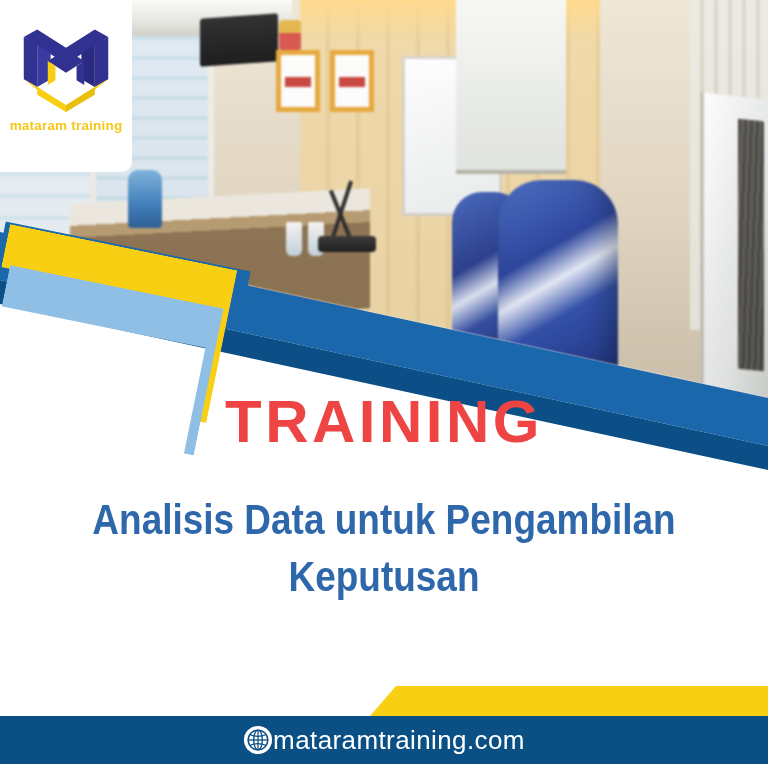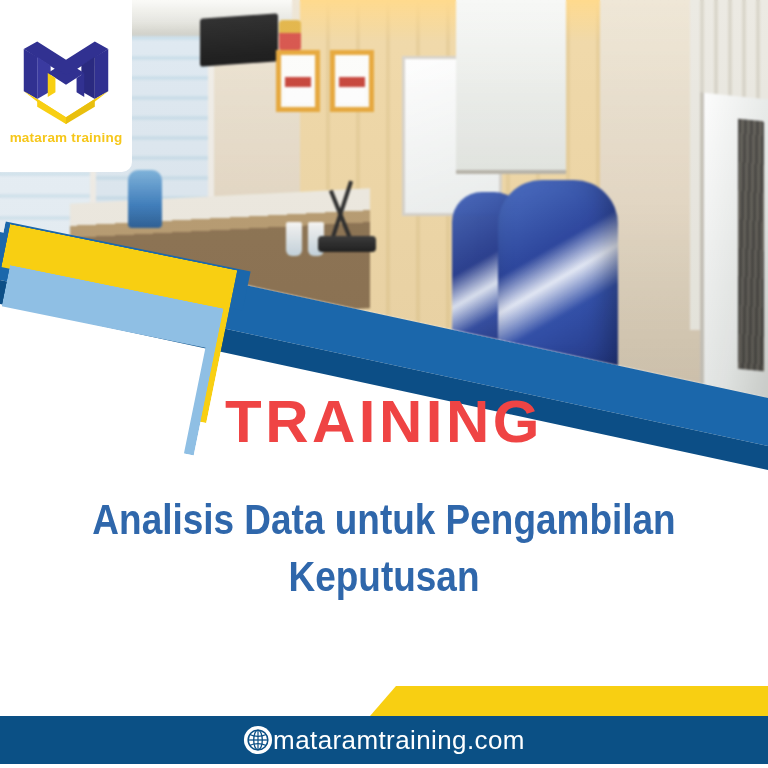--- a/index.html
+++ b/index.html
@@ -228,21 +228,21 @@
   .logo-badge {
     position: absolute;
     left: 0; top: 0;
     width: 132px; height: 172px;
     background: #ffffff;
     border-radius: 0 0 10px 0;
     display: flex;
     flex-direction: column;
     align-items: center;
     justify-content: flex-start;
-    padding-top: 28px;
+    padding-top: 16px;
     box-sizing: border-box;
     z-index: 6;
   }
   .logo-mark { width: 96px; height: 96px; display: block; }
   .logo-word {
     margin-top: 6px;
     color: #f6c71b;
     font-size: 13.5px;
     font-weight: 700;
     letter-spacing: .2px;

